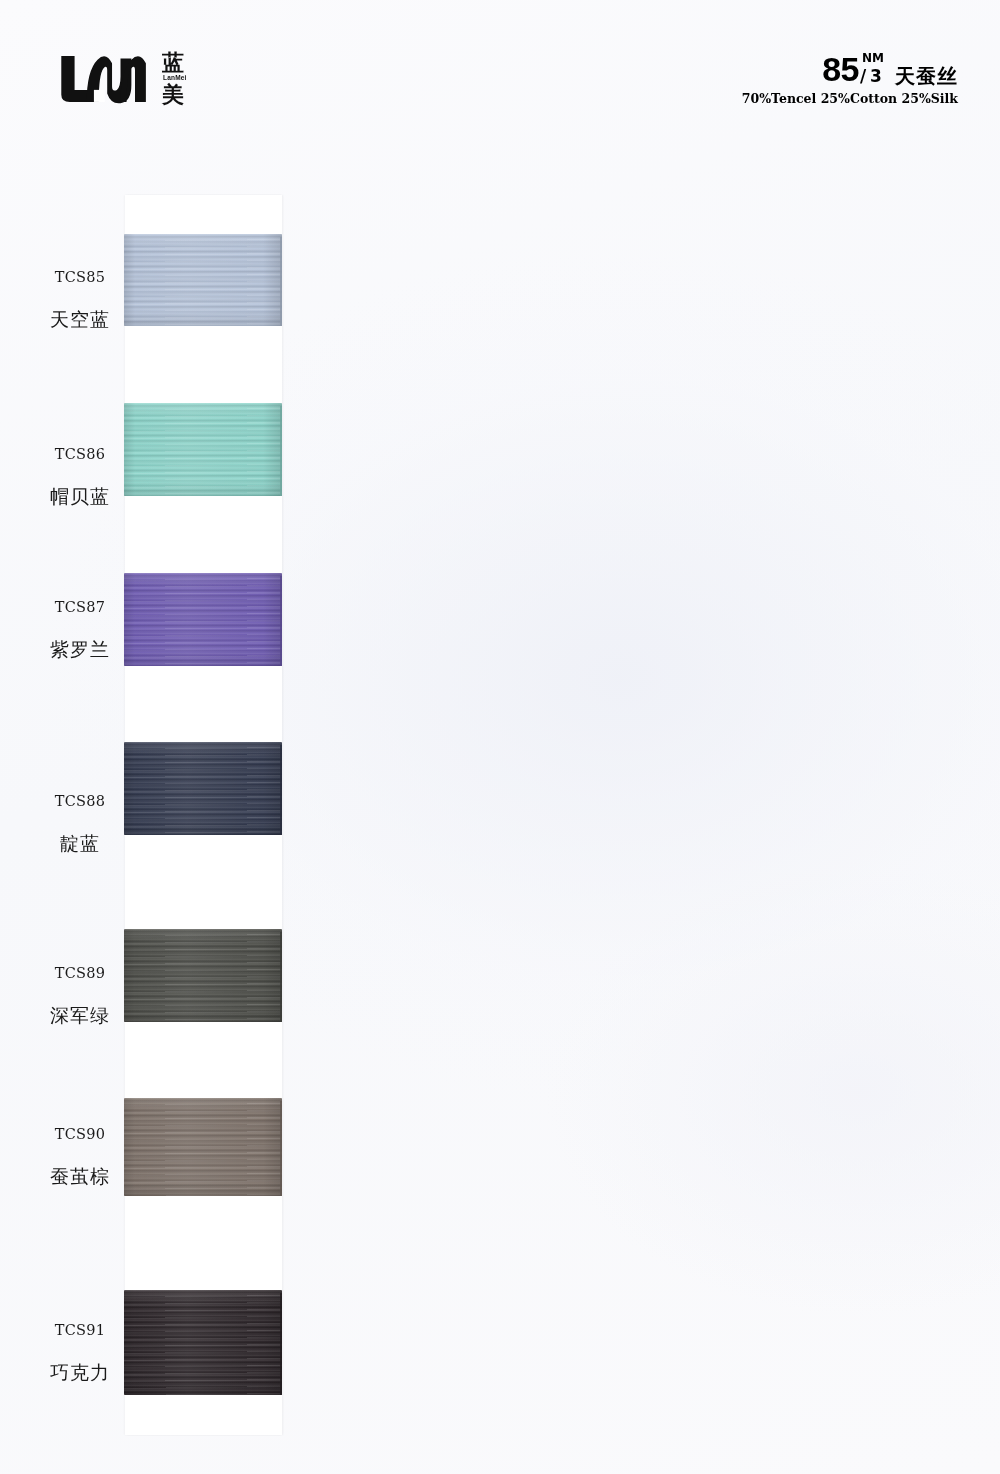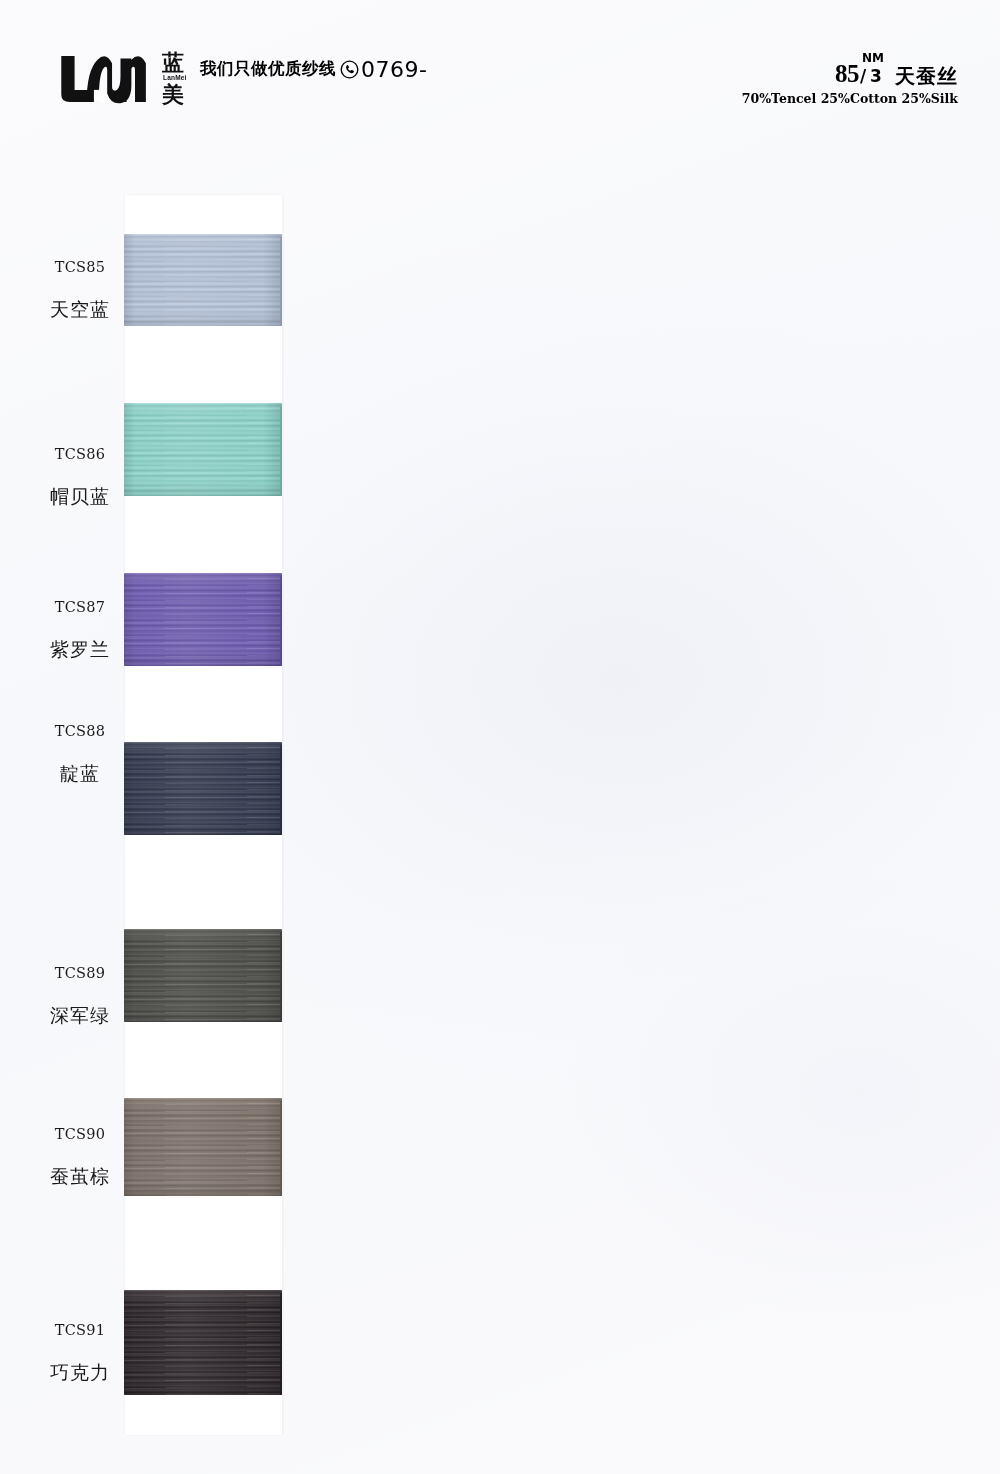--- a/index.html
+++ b/index.html
@@ -112,22 +112,22 @@
     text-align: center;
     color: #000;
   }
   .spec-row1 {
     display: flex;
     align-items: flex-end;
     justify-content: flex-end;
     line-height: 1;
   }
   .spec-count {
-    font-family: Liberation Serif, serif;
-    font-size: 25px;
+    font-family: Liberation Sans, sans-serif;
+    font-size: 34px;
     font-weight: 700;
     letter-spacing: -.5px;
   }
   .spec-frac {
     position: relative;
     width: 26px;
     height: 34px;
     margin-left: 1px;
   }
   .spec-nm {
@@ -275,28 +275,20 @@
       <path d="M60 66 L78 66 L78 86 L60 86 Z" fill="#fff"></path>
     </svg>
     <div class="logo-cn">
       <div class="logo-cn-top">蓝</div>
       <div class="logo-cn-pinyin">LanMei</div>
       <div class="logo-cn-bot">美</div>
     </div>
   </div>
 
   <div class="slogan-block">
-    <div class="slogan-row1">
-      <span class="slogan-text">我们只做优质纱线</span>
-      <svg class="phone-icon" viewBox="0 0 24 24">
-        <circle cx="12" cy="12" r="10.5" fill="none" stroke="#000" stroke-width="1.7"></circle>
-        <path d="M8.4 6.6c.7-.5 1.5-.3 1.9.4l.9 1.6c.3.6.2 1.2-.3 1.6l-.6.5c-.2.2-.2.4-.1.6.5 1 1.4 1.9 2.4 2.4.2.1.5.1.6-.1l.5-.6c.4-.5 1-.6 1.6-.3l1.6.9c.7.4.9 1.2.4 1.9-.6.8-1.6 1.4-2.6 1.2-3.4-.6-6.4-3.6-7-7-.2-1 .4-2 1.2-2.6z" fill="#000"></path>
-      </svg>
-      <span class="phone-prefix">0769-</span>
-    </div>
   </div>
 
   <div class="spec-block">
     <div class="spec-row1">
       <span class="spec-count">85</span>
       <span class="spec-frac">
         <span class="spec-nm">NM</span>
         <span class="spec-slash">/</span>
         <span class="spec-denom">3</span>
       </span>
@@ -360,33 +352,33 @@
       <div class="yarn-inner" style="background: rgb(44, 37, 41);">
         <div class="yarn-tex"></div>
         <div class="yarn-tex2"></div>
         <div class="yarn-shade"></div>
       </div>
       <div class="yarn-edge" style="background: rgb(44, 37, 41);"></div>
     </div>
   </div>
 <div id="swatch-layer"></div>
 <div id="label-layer">
-    <div class="swatch-label" style="top: 258px;">
+    <div class="swatch-label" style="top: 268px;">
       <div class="swatch-code">TCS85</div>
       <div class="swatch-name">天空蓝</div>
     </div>
     <div class="swatch-label" style="top: 445px;">
       <div class="swatch-code">TCS86</div>
       <div class="swatch-name">帽贝蓝</div>
     </div>
     <div class="swatch-label" style="top: 597.5px;">
       <div class="swatch-code">TCS87</div>
       <div class="swatch-name">紫罗兰</div>
     </div>
-    <div class="swatch-label" style="top: 722px;">
+    <div class="swatch-label" style="top: 792px;">
       <div class="swatch-code">TCS88</div>
       <div class="swatch-name">靛蓝</div>
     </div>
     <div class="swatch-label" style="top: 964px;">
       <div class="swatch-code">TCS89</div>
       <div class="swatch-name">深军绿</div>
     </div>
     <div class="swatch-label" style="top: 1125px;">
       <div class="swatch-code">TCS90</div>
       <div class="swatch-name">蚕茧棕</div>

